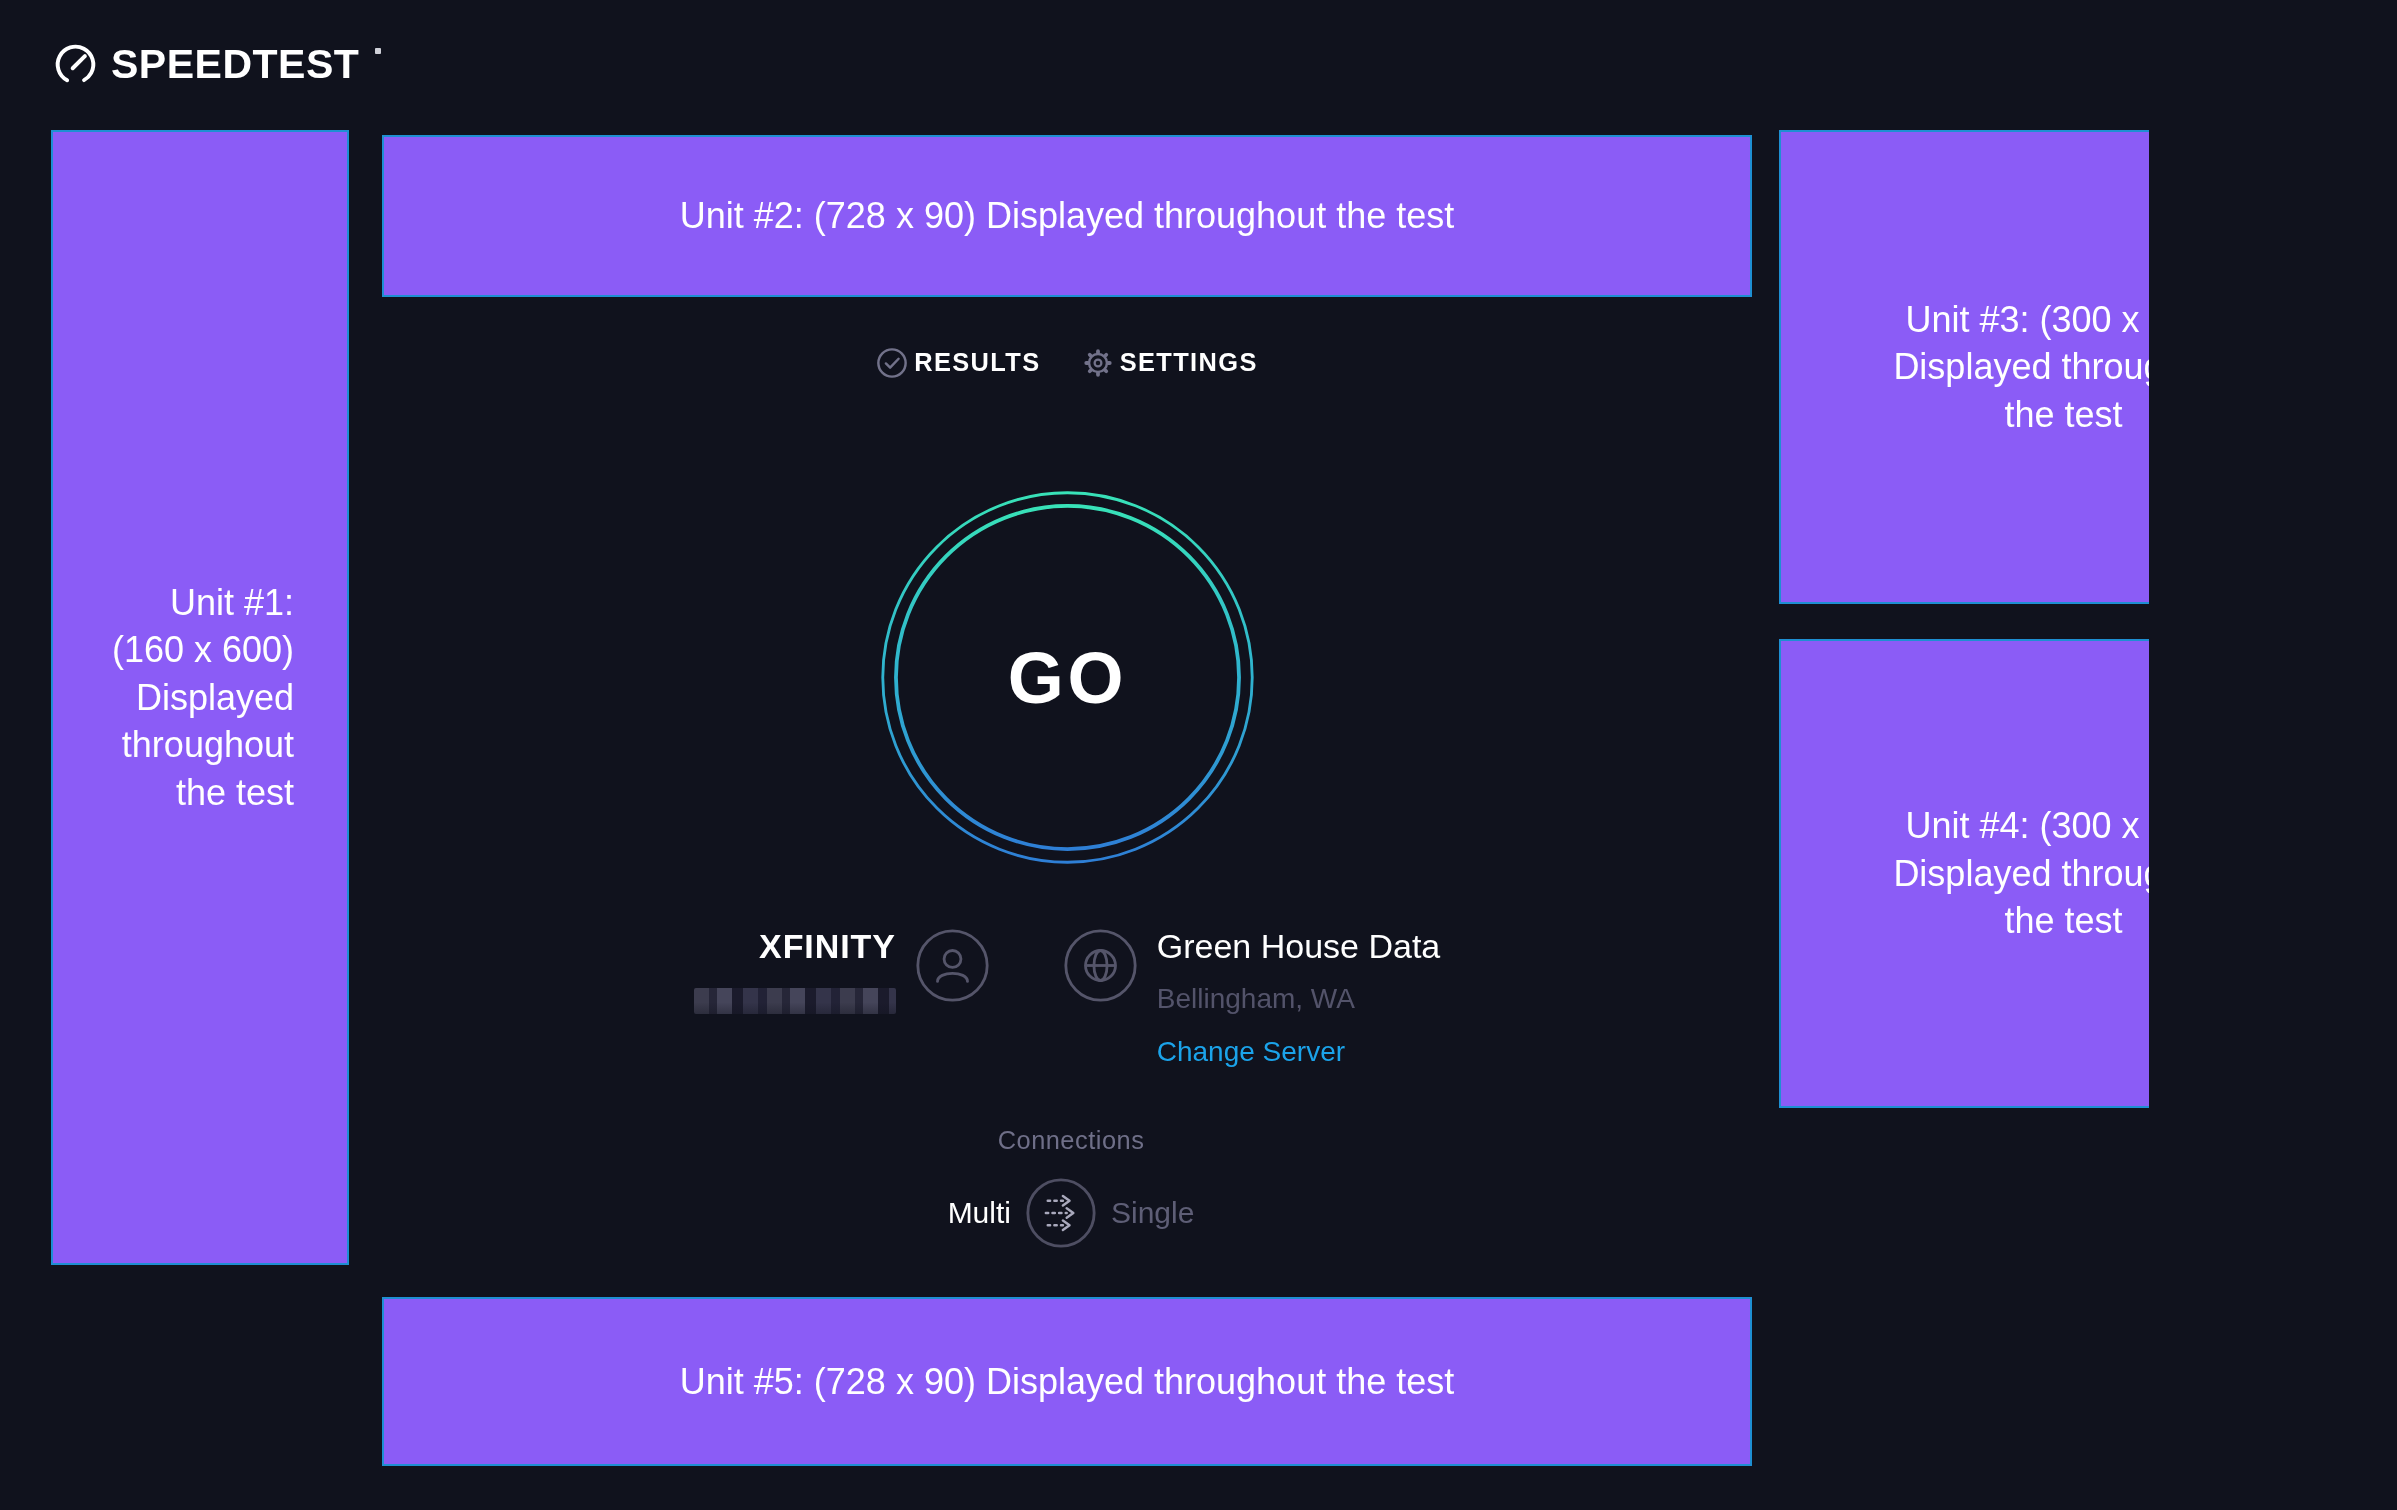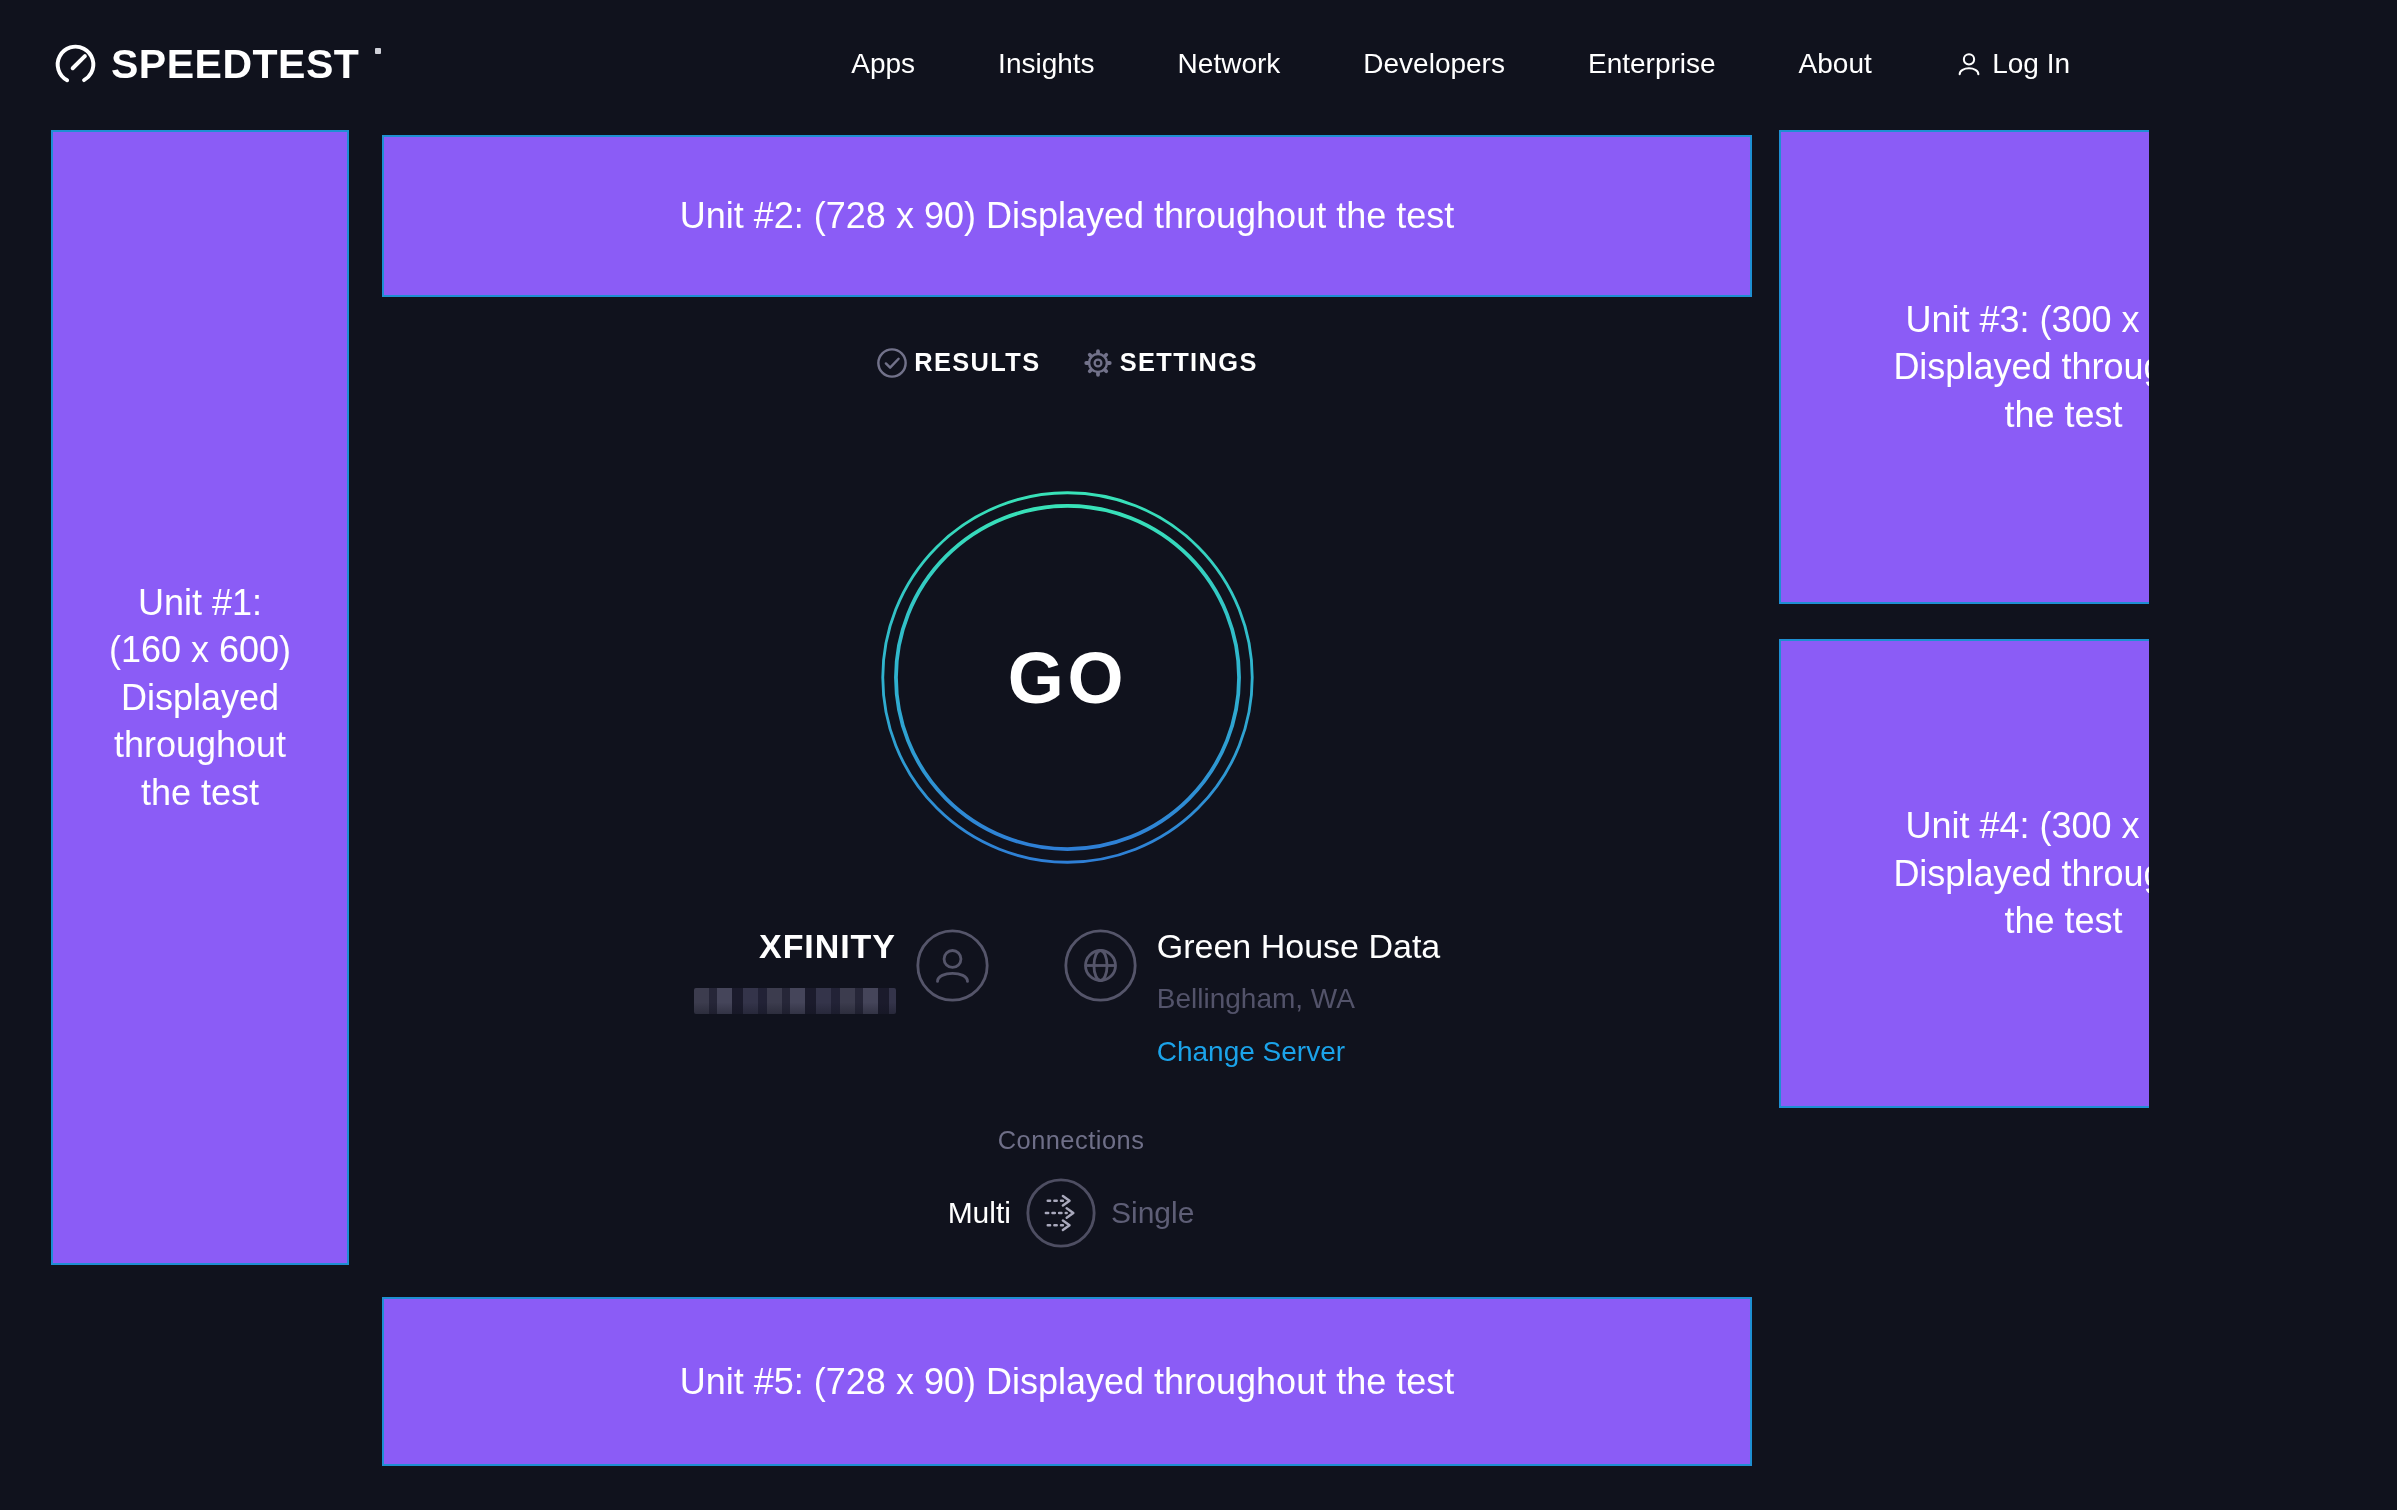--- a/index.html
+++ b/index.html
@@ -26,21 +26,21 @@
   .ad {
     position:absolute; background:#8b5cf6; border:2.8px solid #1e8fd2;
     display:flex; align-items:center; justify-content:center; text-align:center;
     color:#ffffff; font-size:36px; line-height:1.32;
   }
   .ad-1 { left:51px;  top:130px;  width:298px;  height:1135px; }
   .ad-2 { left:382px; top:135px;  width:1370px; height:162px; }
   .ad-3 { left:1779px; top:130px; width:569px;  height:474px; }
   .ad-4 { left:1779px; top:639px; width:569px;  height:469px; }
   .ad-5 { left:382px; top:1297px; width:1370px; height:169px; }
-  .ad-1 .ad-text { max-width:188px; }
+  .ad-1 .ad-text { max-width:188px;text-align:right; }
   .ad-3 .ad-text, .ad-4 .ad-text { max-width:377px; }
 
   
   .tabs {
     position:absolute; left:382px; top:337px; width:1370px; height:51px;
     display:flex; align-items:center; justify-content:center; gap:41px;
   }
   .tab { display:flex; align-items:center; gap:6px; cursor:pointer; }
   .tab-label { font-size:25.4px; font-weight:bold; letter-spacing:1.4px; color:#ffffff; }
 
@@ -97,37 +97,20 @@
       <span style="line-height:0;">
         <svg width="45" height="45" viewBox="0 0 48 48" fill="none">
           <circle cx="24" cy="24" r="19" stroke="#ffffff" stroke-width="4.2" stroke-linecap="round" stroke-dasharray="100 19.4" transform="rotate(118 24 24)"></circle>
           <line x1="21" y1="28" x2="34" y2="15" stroke="#ffffff" stroke-width="4.2" stroke-linecap="round"></line>
         </svg>
       </span>
       <span class="logo-text">SPEEDTEST</span>
       <span class="tm-dot"></span>
     </div>
 
-    <nav class="nav">
-      <a class="nav-item">Apps</a>
-      <a class="nav-item">Insights</a>
-      <a class="nav-item">Network</a>
-      <a class="nav-item">Developers</a>
-      <a class="nav-item">Enterprise</a>
-      <a class="nav-item">About</a>
-      <a class="nav-item nav-login">
-        <span style="line-height:0;">
-          <svg width="28" height="28" viewBox="0 0 30 30" fill="none">
-            <circle cx="15" cy="10" r="5.5" stroke="#ffffff" stroke-width="2.2"></circle>
-            <path d="M5 26 C5 17.5 25 17.5 25 26" stroke="#ffffff" stroke-width="2.2" stroke-linecap="round"></path>
-          </svg>
-        </span>
-        <span>Log In</span>
-      </a>
-    </nav>
   </header>
 
   <aside class="ad ad-1">
     <span class="ad-text">Unit #1: (160 x 600) Displayed throughout the test</span>
   </aside>
   <div class="ad ad-2">
     <span class="ad-text">Unit #2: (728 x 90) Displayed throughout the test</span>
   </div>
   <div class="ad ad-3">
     <span class="ad-text">Unit #3: (300 x 250) Displayed throughout the test</span>

